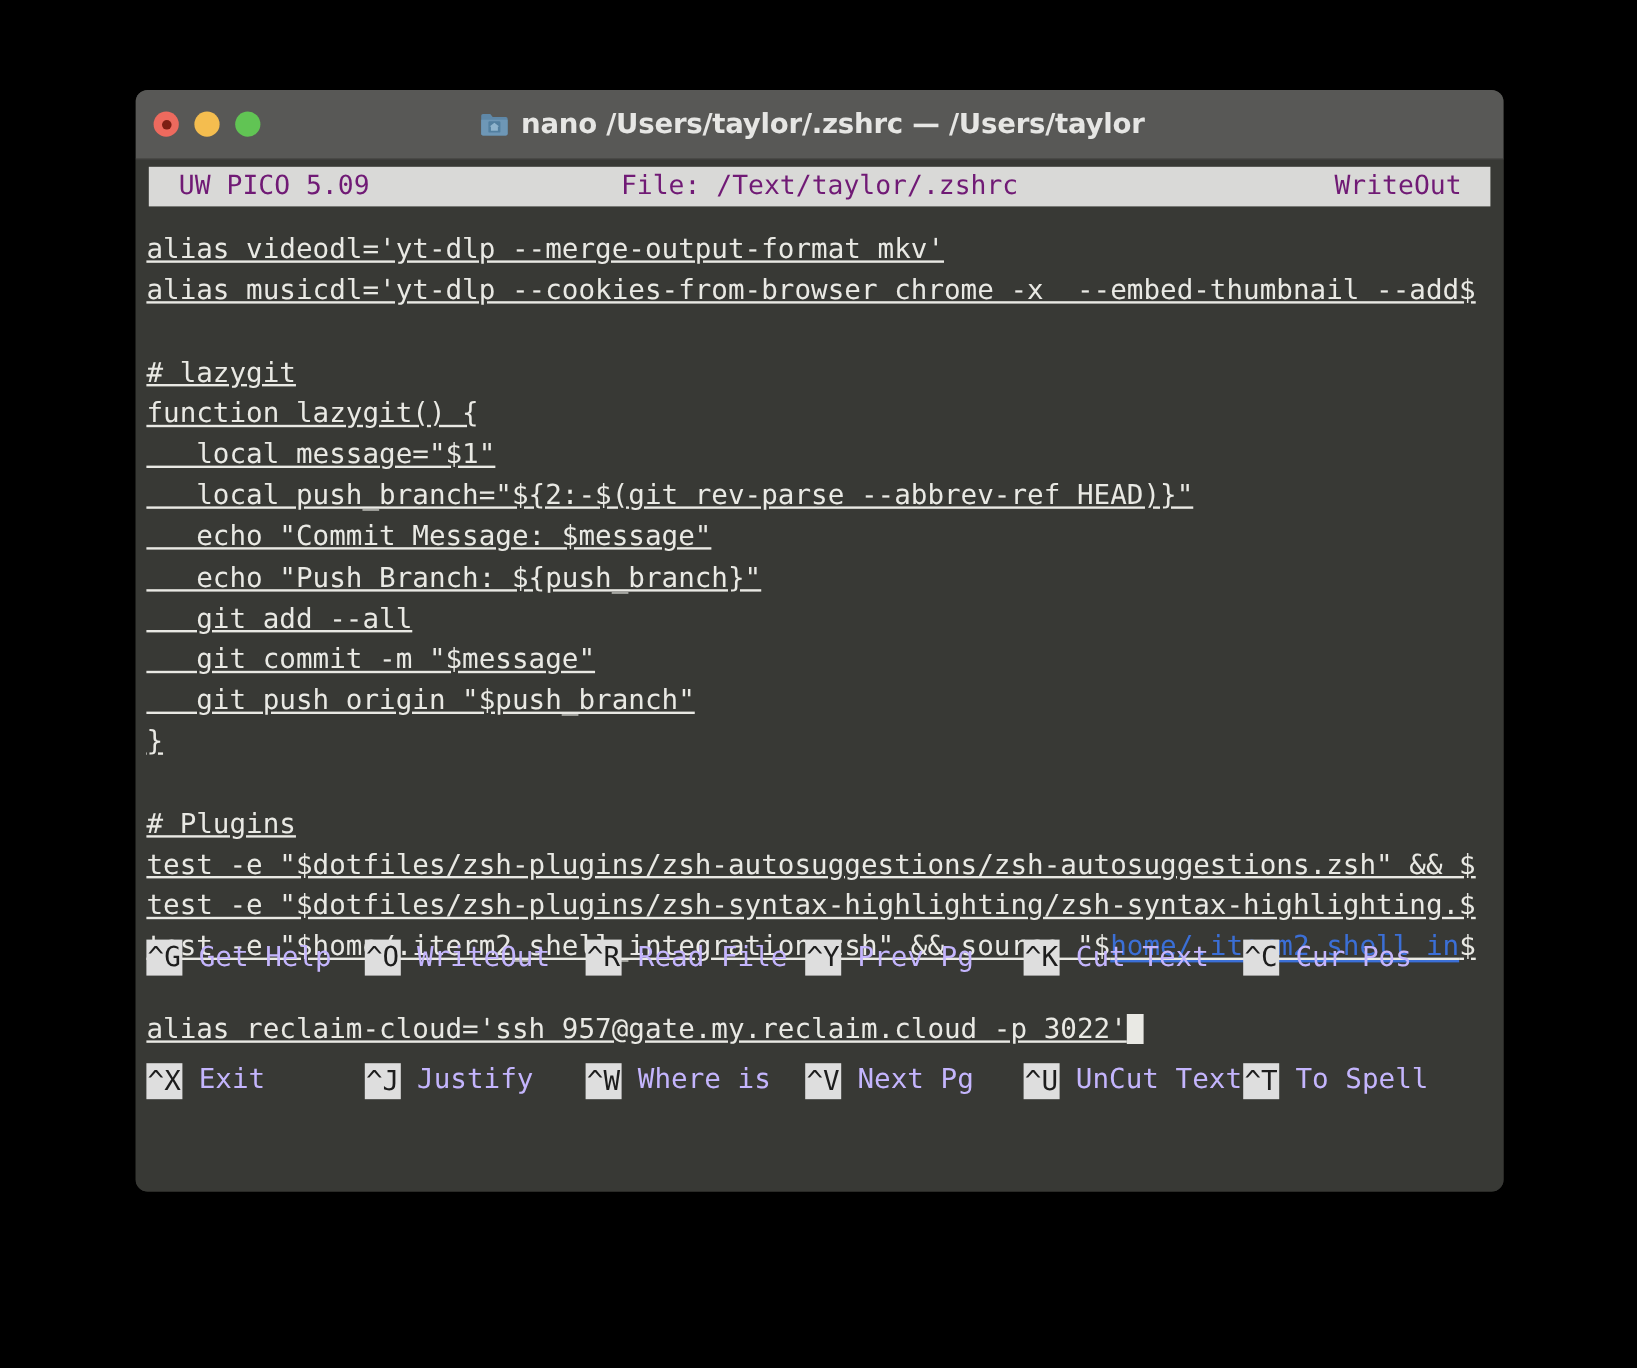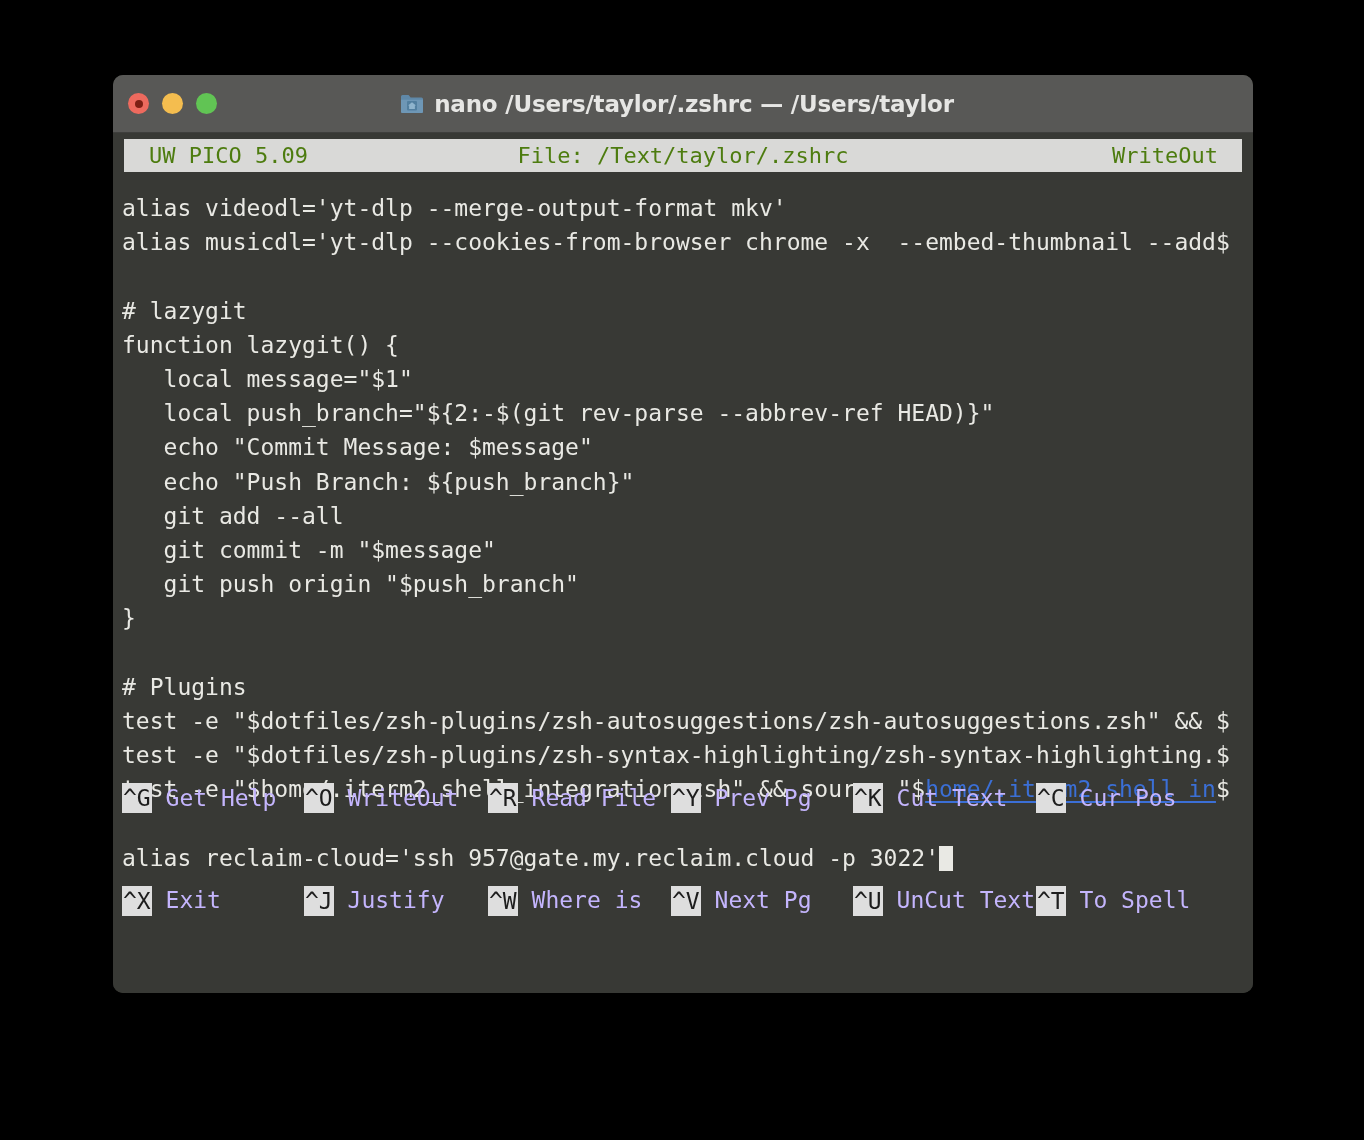--- a/index.html
+++ b/index.html
@@ -102,21 +102,21 @@
   }
 
   
   #pico-header {
     position: absolute;
     left: 11px;
     top: 6px;
     width: 1118px;
     height: 33px;
     background: #d9d9d7;
-    color: #4d7c0f;
+    color: #701a75;
     font-family: "DejaVu Sans Mono", monospace;
     font-size: 22px;
     line-height: 33px;
     white-space: pre;
   }
   #pico-header .seg { position: absolute; top: 0; }
   #ph-left   { left: 25px; }
   #ph-center { left: 0; width: 1118px; text-align: center; }
   #ph-right  { right: 24px; }
 
@@ -125,20 +125,21 @@
     position: absolute;
     left: 9px;
     top: 58px;
     width: 1131px;
     font-family: "DejaVu Sans Mono", monospace;
     font-size: 23px;
     line-height: 34.2px;
     color: #e9e9e4;
     white-space: pre;
     letter-spacing: 0px;
+    text-decoration: underline;
   }
   #code .line { height: 34.2px; white-space: pre; }
   .lnk {
     color: #3b6fd6;
     text-decoration: underline;
     text-underline-offset: 4px;
     text-decoration-thickness: 2px;
   }
   .cursor {
     display: inline-block;

